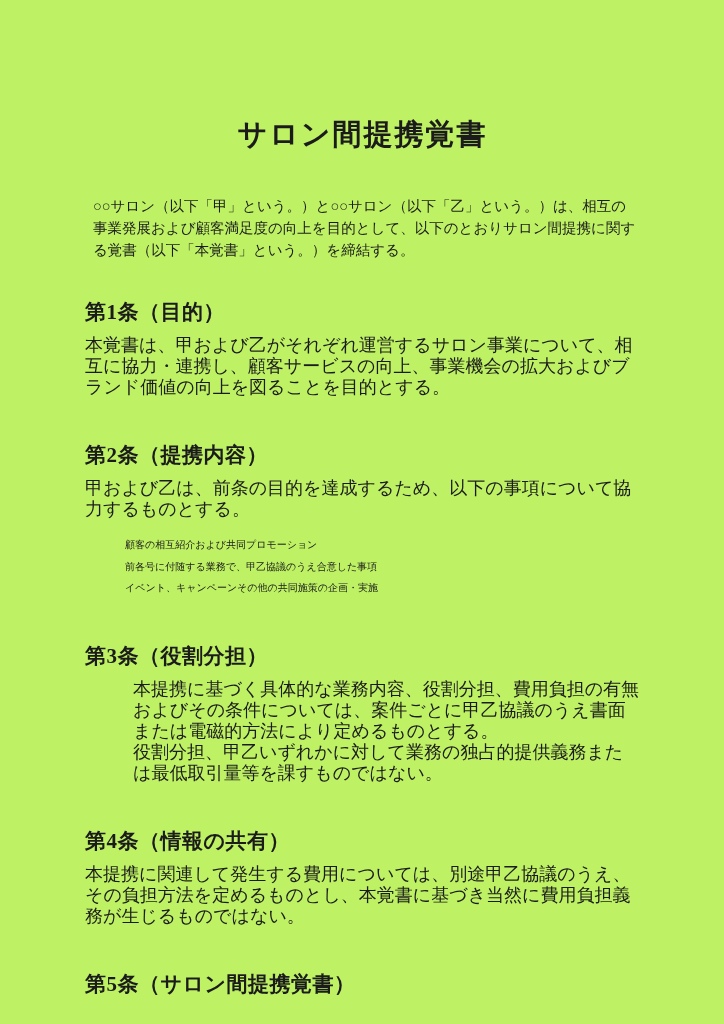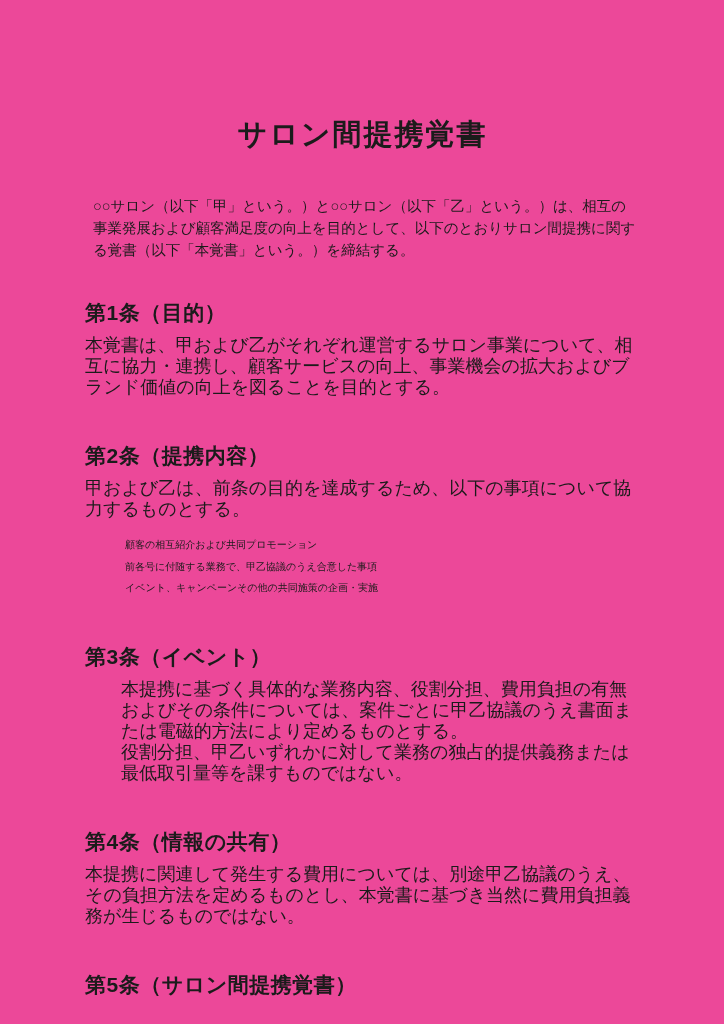--- a/index.html
+++ b/index.html
@@ -5,41 +5,42 @@
   html, body {
     margin: 0;
     padding: 0;
     background: #ffffff;
   }
   .page {
     position: relative;
     width: 724px;
     height: 1024px;
     box-sizing: border-box;
-    background: #ec4899;
+    background: #bef264;
     padding: 118px 84px 0 85px;
     overflow: hidden;
     color: #1b1b1b;
     font-family: "Liberation Sans", "DejaVu Sans", sans-serif;
   }
   .doc-title {
     font-size: 29px;
     font-weight: 700;
     line-height: 33px;
     text-align: center;
     letter-spacing: 2px;
     margin: 0 0 44px 0;
   }
   .intro {
     font-size: 14.5px;
     line-height: 22px;
     margin: 0 0 40px 8px;
   }
   .section {
     margin: 0 0 46px 0;
+    font-family: Liberation Serif, serif;
   }
   .section-heading {
     font-size: 21px;
     font-weight: 700;
     line-height: 23px;
     margin: 0 0 11px 0;
     letter-spacing: 0.5px;
   }
   .section-body {
     font-size: 18px;
@@ -47,21 +48,21 @@
     margin: 0;
   }
   .item-list {
     margin: 14px 0 0 40px;
   }
   .item-list .list-item {
     font-size: 10px;
     line-height: 21.5px;
   }
   .indent-block {
-    margin-left: 36px;
+    margin-left: 48px;
   }
   .indent-block .section-body {
     line-height: 21px;
   }
 </style>
 </head>
 <body>
 
 <div class="page">
 
@@ -78,21 +79,21 @@
     <h2 class="section-heading">第2条（提携内容）</h2>
     <p class="section-body">甲および乙は、前条の目的を達成するため、以下の事項について協力するものとする。</p>
     <div class="item-list">
       <div class="list-item">顧客の相互紹介および共同プロモーション</div>
       <div class="list-item">前各号に付随する業務で、甲乙協議のうえ合意した事項</div>
       <div class="list-item">イベント、キャンペーンその他の共同施策の企画・実施</div>
     </div>
   </div>
 
   <div class="section">
-    <h2 class="section-heading">第3条（イベント）</h2>
+    <h2 class="section-heading">第3条（役割分担）</h2>
     <div class="indent-block">
       <p class="section-body">本提携に基づく具体的な業務内容、役割分担、費用負担の有無およびその条件については、案件ごとに甲乙協議のうえ書面または電磁的方法により定めるものとする。</p>
       <p class="section-body">役割分担、甲乙いずれかに対して業務の独占的提供義務または最低取引量等を課すものではない。</p>
     </div>
   </div>
 
   <div class="section">
     <h2 class="section-heading">第4条（情報の共有）</h2>
     <p class="section-body">本提携に関連して発生する費用については、別途甲乙協議のうえ、その負担方法を定めるものとし、本覚書に基づき当然に費用負担義務が生じるものではない。</p>
   </div>

